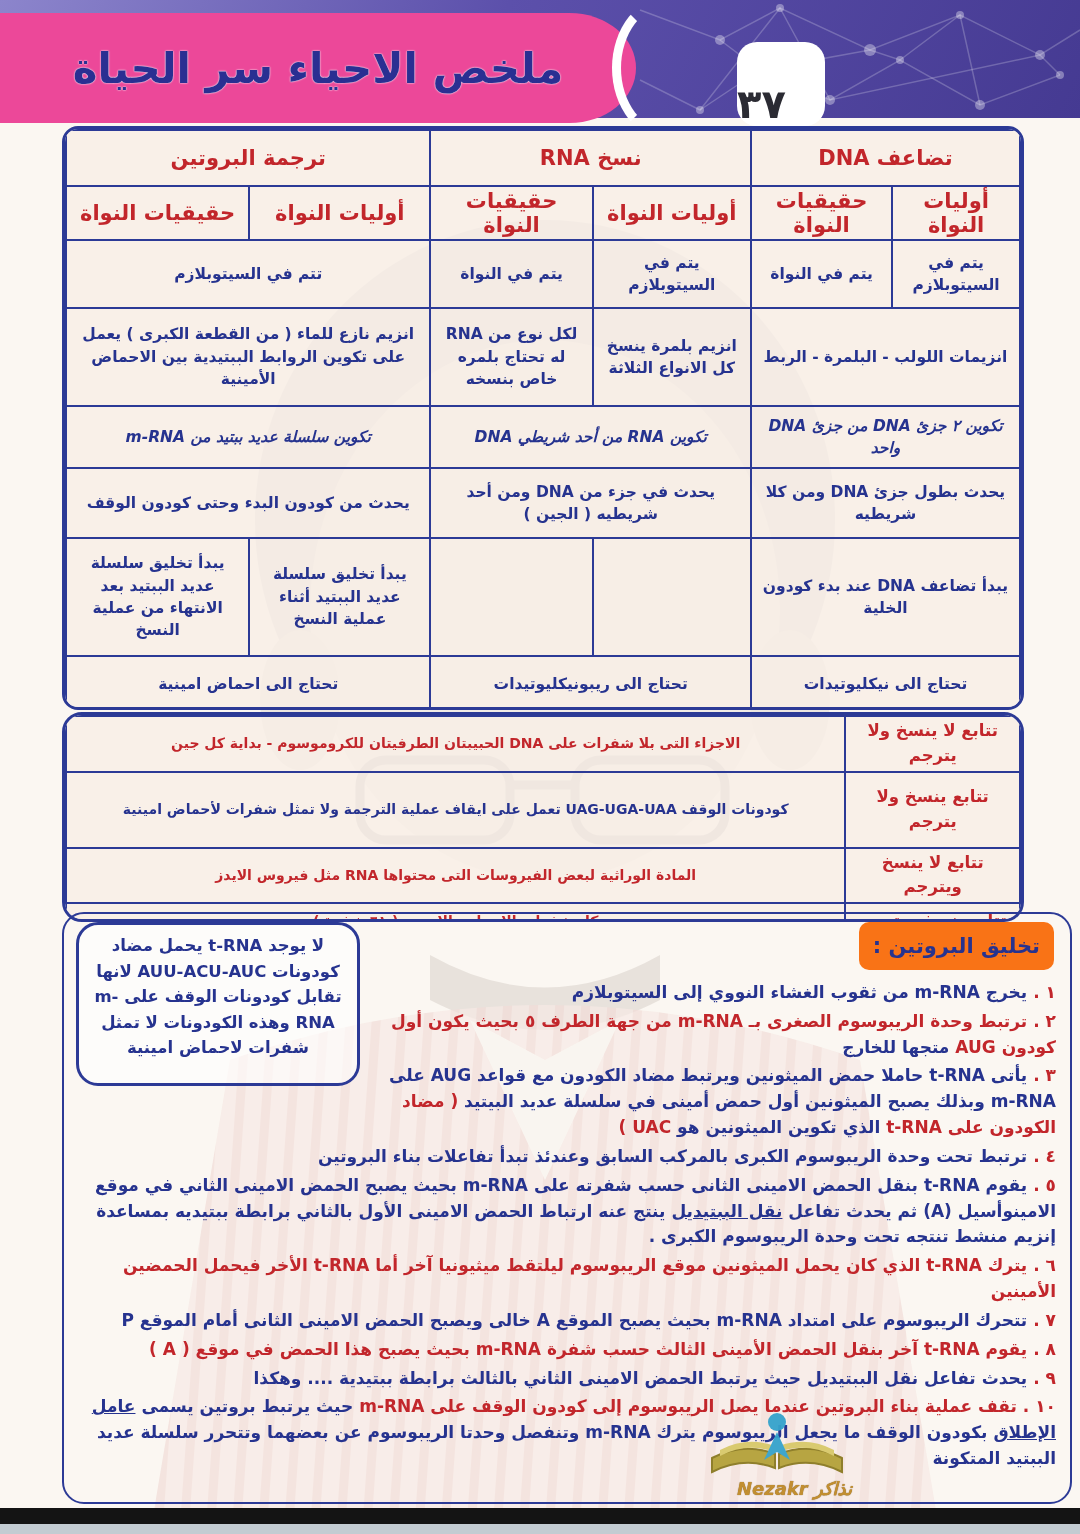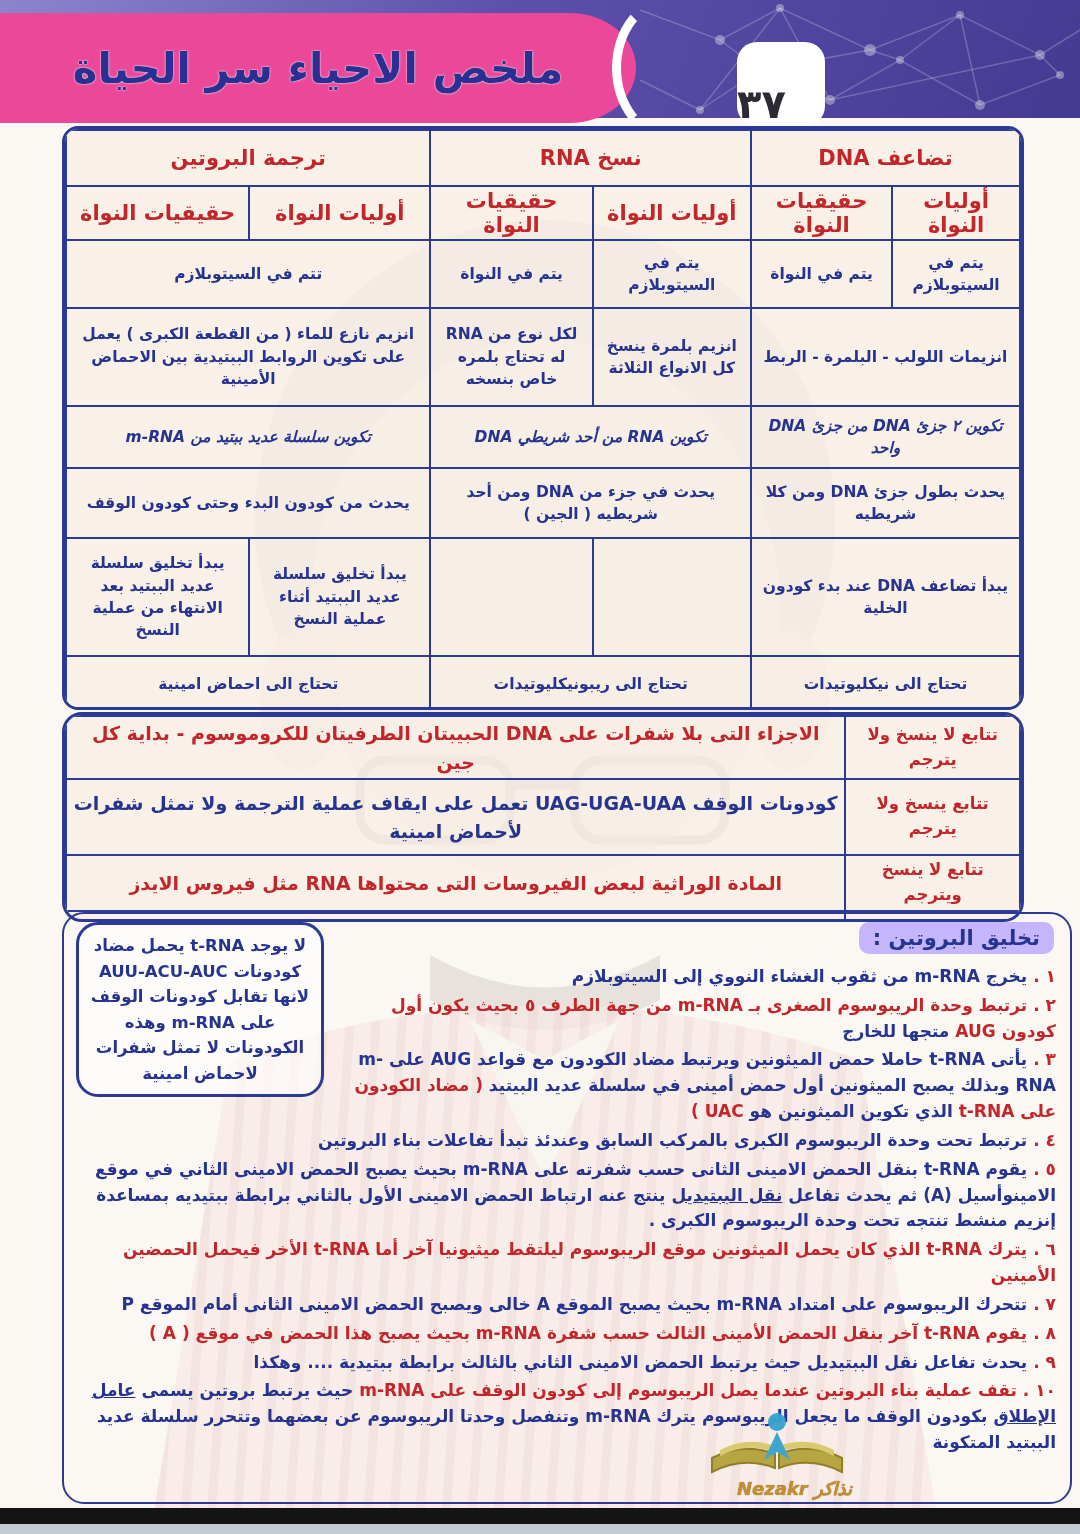--- a/index.html
+++ b/index.html
@@ -38,35 +38,35 @@
   table{border-collapse:collapse;table-layout:fixed;direction:rtl;width:100%;height:100%;}
   th,td{border:2px solid var(--border);vertical-align:middle;text-align:center;
     padding:2px 6px;background:var(--cellbg);color:var(--navy);}
   .t1{left:62px;top:126px;width:956px;height:578px;}
   .t1 th.sec{color:var(--red);font-size:21px;}
   .t1 th.sub{color:var(--red);font-size:21px;}
   .t1 td{font-size:15.5px;line-height:1.45;}
   .r-sec{height:56px;}.r-sub{height:50px;}.r-loc{height:68px;}.r-enz{height:98px;}
   .r-prod{height:62px;font-style:italic;}.r-ext{height:70px;}.r-start{height:118px;}.r-needs{height:56px;}
   .t2{left:62px;top:712px;width:956px;height:204px;border-radius:20px;}
-  .t2 td{font-size:19px;line-height:1.5;}
+  .t2 td{font-size:14px;line-height:1.5;}
   .t2 .lbl{color:var(--red);font-size:16.5px;}
   .tone-red{color:var(--red);}
   .tone-navy{color:var(--navy);}
   .t2 .r1{height:44px;}.t2 .r2{height:76px;}.t2 .r3{height:48px;}.t2 .r4{height:36px;}
   
   .steps-box{position:absolute;left:62px;top:912px;width:1010px;height:592px;z-index:2;
     border:2.5px solid var(--border);border-radius:22px;direction:rtl;
     padding:8px 14px 6px 12px;box-sizing:border-box;}
-  .trna-box{float:left;width:248px;min-height:164px;margin:0 14px 8px 0;
+  .trna-box{float:left;width:284px;min-height:164px;margin:0 14px 8px 0;
     border:3px solid var(--border);border-radius:22px;background:rgba(255,255,255,0.6);
     direction:rtl;text-align:center;font-size:16.5px;line-height:1.55;color:var(--navy);
     padding:8px 10px;box-sizing:border-box;}
-  .synth-heading{display:inline-block;background:#c4b5fd;border-radius:10px;
-    padding:4px 14px;font-size:21px;color:var(--navy);margin:0 2px 10px 0;}
+  .synth-heading{display:inline-block;background:#f97316;border-radius:10px;
+    padding:12px 14px;font-size:21px;color:var(--navy);margin:0 2px 10px 0;}
   .step{font-size:17px;line-height:1.52;text-align:right;margin-bottom:3px;}
   .stepnum{color:var(--red);margin-left:6px;}
   .seg-navy{color:var(--navy);}
   .seg-red{color:var(--red);}
   .seg-navy-u{color:var(--navy);text-decoration:underline;}
   
   .logo{position:absolute;left:688px;top:1408px;width:164px;height:100px;z-index:3;text-align:right;opacity:.95;}
   .logo-text{font-size:18px;color:#c08a28;font-style:italic;
     text-shadow:0 0 1px #6b4e12;direction:rtl;margin-top:-6px;}
   

